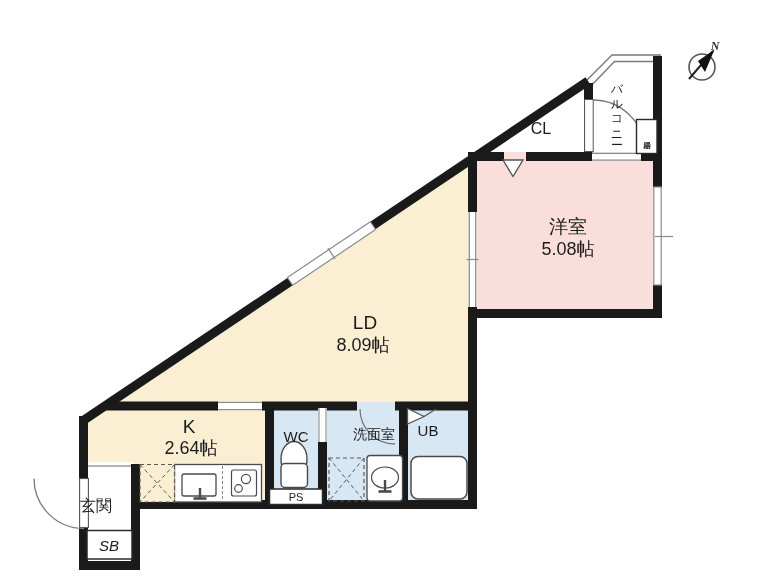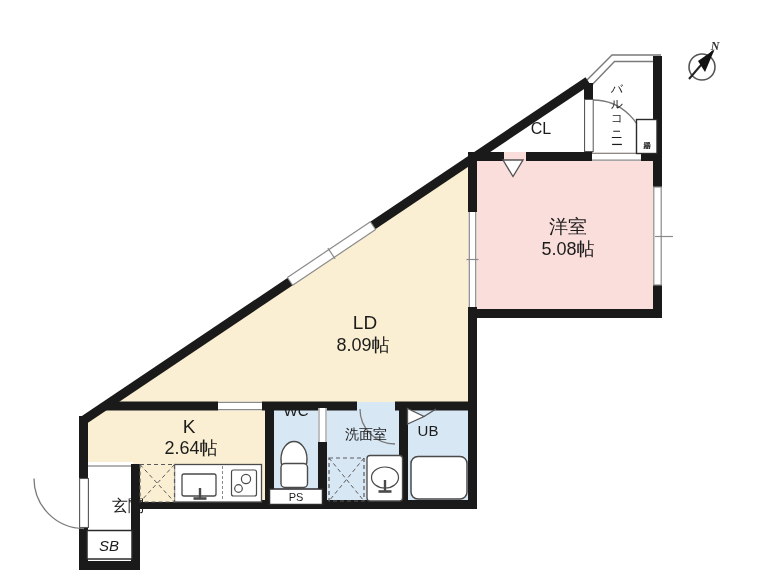--- a/index.html
+++ b/index.html
@@ -12,21 +12,21 @@
   .lbl{
     position:absolute;transform:translate(-50%,-50%);
     white-space:nowrap;color:#1c1c1c;font-weight:500;line-height:1;
     text-align:center;
   }
   .vtext{
     writing-mode:vertical-rl;text-orientation:mixed;
     transform:translate(-50%,-50%);letter-spacing:2px;
   }
   .f21{font-size:16px;} .f19{font-size:19px;} .f18{font-size:18px;}
-  .f16{font-size:16px;} .f15{font-size:15px;} .f14{font-size:14px;}
+  .f16{font-size:16px;} .f15{font-size:15px;} .f14{font-size:14px;margin-left:8px;}
   .f12{font-size:12px;} .f9{font-size:11px;} .f8{font-size:7.5px;letter-spacing:0;}
   .north{font-style:italic;font-weight:700;color:#333;font-family:"Liberation Serif","DejaVu Serif",serif;}
 </style>
 </head>
 <body>
 
 <div id="stage">
 
   <svg id="plan-svg" width="766" height="583" viewBox="0 0 766 583">
 
@@ -205,26 +205,26 @@
 
   <div class="lbl f19" style="left:365px;top:322px;">LD</div>
   <div class="lbl f18" style="left:363px;top:345px;">8.09帖</div>
 
   <div class="lbl f19" style="left:568px;top:226px;text-align:center;">洋室</div>
   <div class="lbl f18" style="left:568px;top:249px;text-align:center;">5.08帖</div>
 
   <div class="lbl f19" style="left:189px;top:426px;">K</div>
   <div class="lbl f18" style="left:191px;top:448px;">2.64帖</div>
 
-  <div class="lbl f15" style="left:296px;top:410px;text-align:right;">WC</div>
+  <div class="lbl f15" style="left:296px;top:436px;text-align:right;">WC</div>
   <div class="lbl f14" style="left:366px;top:434px;">洗面室</div>
   <div class="lbl f15" style="left:428px;top:430px;">UB</div>
   <div class="lbl f21" style="left:541px;top:129px;">CL</div>
 
   <div class="lbl vtext f12" style="left:617px;top:108px;">バルコニー</div>
   <div class="lbl vtext f8" style="left:647px;top:136px;">給湯器</div>
 
-  <div class="lbl f16" style="left:128px;top:506px;font-family:Liberation Serif, serif;">玄関</div>
+  <div class="lbl f16" style="left:96px;top:506px;font-family:Liberation Serif, serif;">玄関</div>
   <div class="lbl f15" style="left:109px;top:545px;font-style:italic;">SB</div>
   <div class="lbl f9" style="left:296px;top:497px;">PS</div>
 
   <div class="lbl north f12" style="left:715px;top:46px;">N</div>
 </div>
 
 </body></html>

